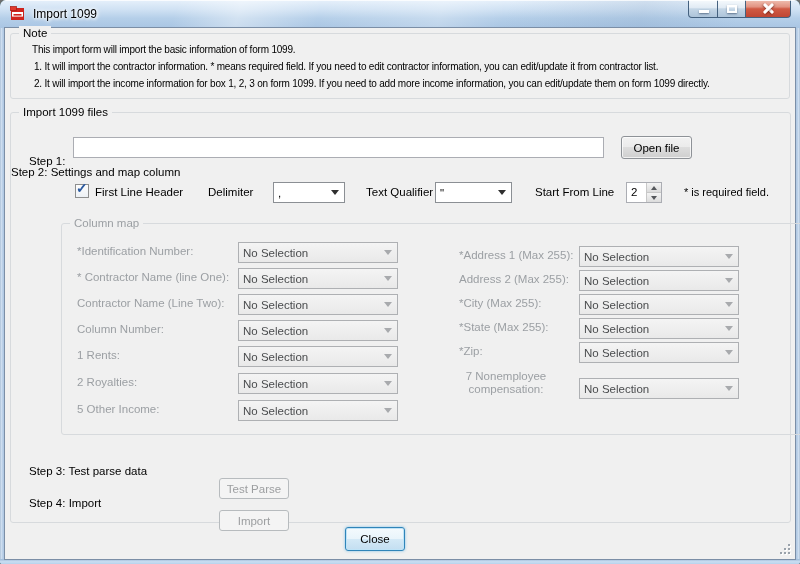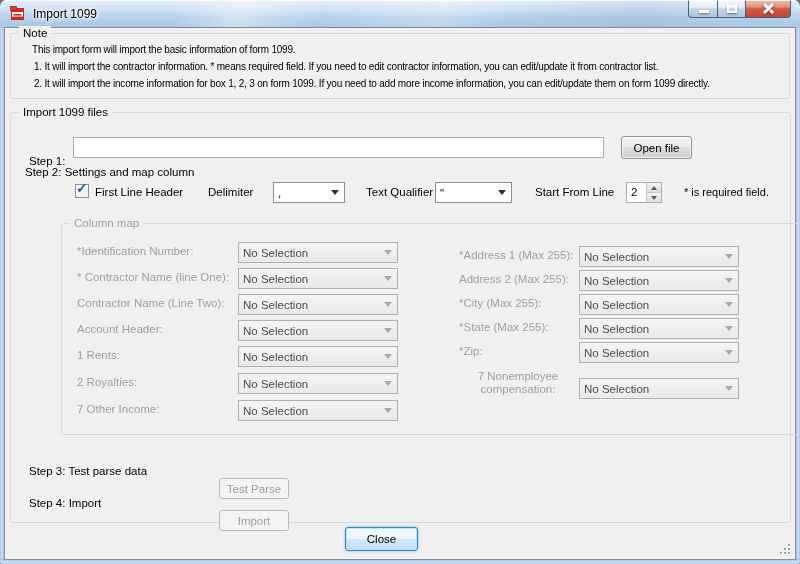--- a/index.html
+++ b/index.html
@@ -138,21 +138,21 @@
       <div class="note-line" style="left:23px;top:44px;">2. It will import the income information for box 1, 2, 3 on form 1099. If you need to add more income information, you can edit/update them on form 1099 directly.</div>
     </div>
 
     <div class="group" style="left:5px;top:84px;width:781px;height:411px;">
       <span class="group-title">Import 1099 files</span>
 
       <div class="lbl" style="left:18px;top:42px;">Step 1:</div>
       <input class="textbox" style="left: 62px; top: 24px; width: 531px; height: 21px;" type="text" value="">
       <div class="btn enabled" style="left:610px;top:23px;width:71px;height:23px;">Open file</div>
 
-      <div class="lbl" style="left:14px;top:53px;">Step 2:  Settings and map column</div>
+      <div class="lbl" style="left:0;top:53px;">Step 2:  Settings and map column</div>
 
       <div class="checkbox" style="left:64px;top:71px;">
         <span class="checkmark">✓</span>
       </div>
       <div class="lbl" style="left:84px;top:73px;">First Line Header</div>
 
       <div class="lbl" style="left:197px;top:73px;">Delimiter</div>
       <div class="combo on" style="left:262px;top:69px;width:72px;">
         <span class="combo-val">,</span>
         <span class="combo-arrow"></span>
@@ -192,39 +192,39 @@
           <span class="combo-val">No Selection</span>
           <span class="combo-arrow"></span>
         </div>
 
         <div class="lbl dim" style="left:15px;top:73px;">Contractor Name (Line Two):</div>
         <div class="combo off" style="left:176px;top:70px;width:160px;">
           <span class="combo-val">No Selection</span>
           <span class="combo-arrow"></span>
         </div>
 
-        <div class="lbl dim" style="left:15px;top:99px;">Account Header:</div>
+        <div class="lbl dim" style="left:15px;top:99px;">Column Number:</div>
         <div class="combo off" style="left:176px;top:96px;width:160px;">
           <span class="combo-val">No Selection</span>
           <span class="combo-arrow"></span>
         </div>
 
         <div class="lbl dim" style="left:15px;top:125px;">1 Rents:</div>
         <div class="combo off" style="left:176px;top:122px;width:160px;">
           <span class="combo-val">No Selection</span>
           <span class="combo-arrow"></span>
         </div>
 
         <div class="lbl dim" style="left:15px;top:152px;">2 Royalties:</div>
         <div class="combo off" style="left:176px;top:149px;width:160px;">
           <span class="combo-val">No Selection</span>
           <span class="combo-arrow"></span>
         </div>
 
-        <div class="lbl dim" style="left:15px;top:179px;">7 Other Income:</div>
+        <div class="lbl dim" style="left:15px;top:179px;">5 Other Income:</div>
         <div class="combo off" style="left:176px;top:176px;width:160px;">
           <span class="combo-val">No Selection</span>
           <span class="combo-arrow"></span>
         </div>
 
         <div class="lbl dim" style="left:397px;top:25px;">*Address 1 (Max 255):</div>
         <div class="combo off" style="left:517px;top:22px;width:160px;">
           <span class="combo-val">No Selection</span>
           <span class="combo-arrow"></span>
         </div>
@@ -246,35 +246,35 @@
           <span class="combo-val">No Selection</span>
           <span class="combo-arrow"></span>
         </div>
 
         <div class="lbl dim" style="left:397px;top:121px;">*Zip:</div>
         <div class="combo off" style="left:517px;top:118px;width:160px;">
           <span class="combo-val">No Selection</span>
           <span class="combo-arrow"></span>
         </div>
 
-        <div class="cm-label-multi" style="left:395px;top:146px;">7 Nonemployee compensation:</div>
+        <div class="cm-label-multi" style="left:383px;top:146px;">7 Nonemployee compensation:</div>
         <div class="combo off" style="left:517px;top:154px;width:160px;">
           <span class="combo-val">No Selection</span>
           <span class="combo-arrow"></span>
         </div>
       </div>
 
       <div class="lbl" style="left:18px;top:352px;">Step 3: Test parse data</div>
       <div class="btn disabled" style="left:208px;top:349px;width:70px;height:21px;">Test Parse</div>
 
       <div class="lbl" style="left:18px;top:384px;">Step 4: Import</div>
       <div class="btn disabled" style="left:208px;top:381px;width:70px;height:21px;">Import</div>
     </div>
 
-    <div class="btn enabled default" style="left:340px;top:499px;width:73px;height:24px;">Close</div>
+    <div class="btn enabled default" style="left:340px;top:499px;width:60px;height:24px;">Close</div>
 
     <div class="grip">
       <i style="left:8px;top:0;"></i>
         <i style="left:4px;top:4px;"></i>
         <i style="left:8px;top:4px;"></i>
       <i style="left:0;top:8px;"></i>
         <i style="left:4px;top:8px;"></i>
         <i style="left:8px;top:8px;"></i>
     </div>
   </div>

